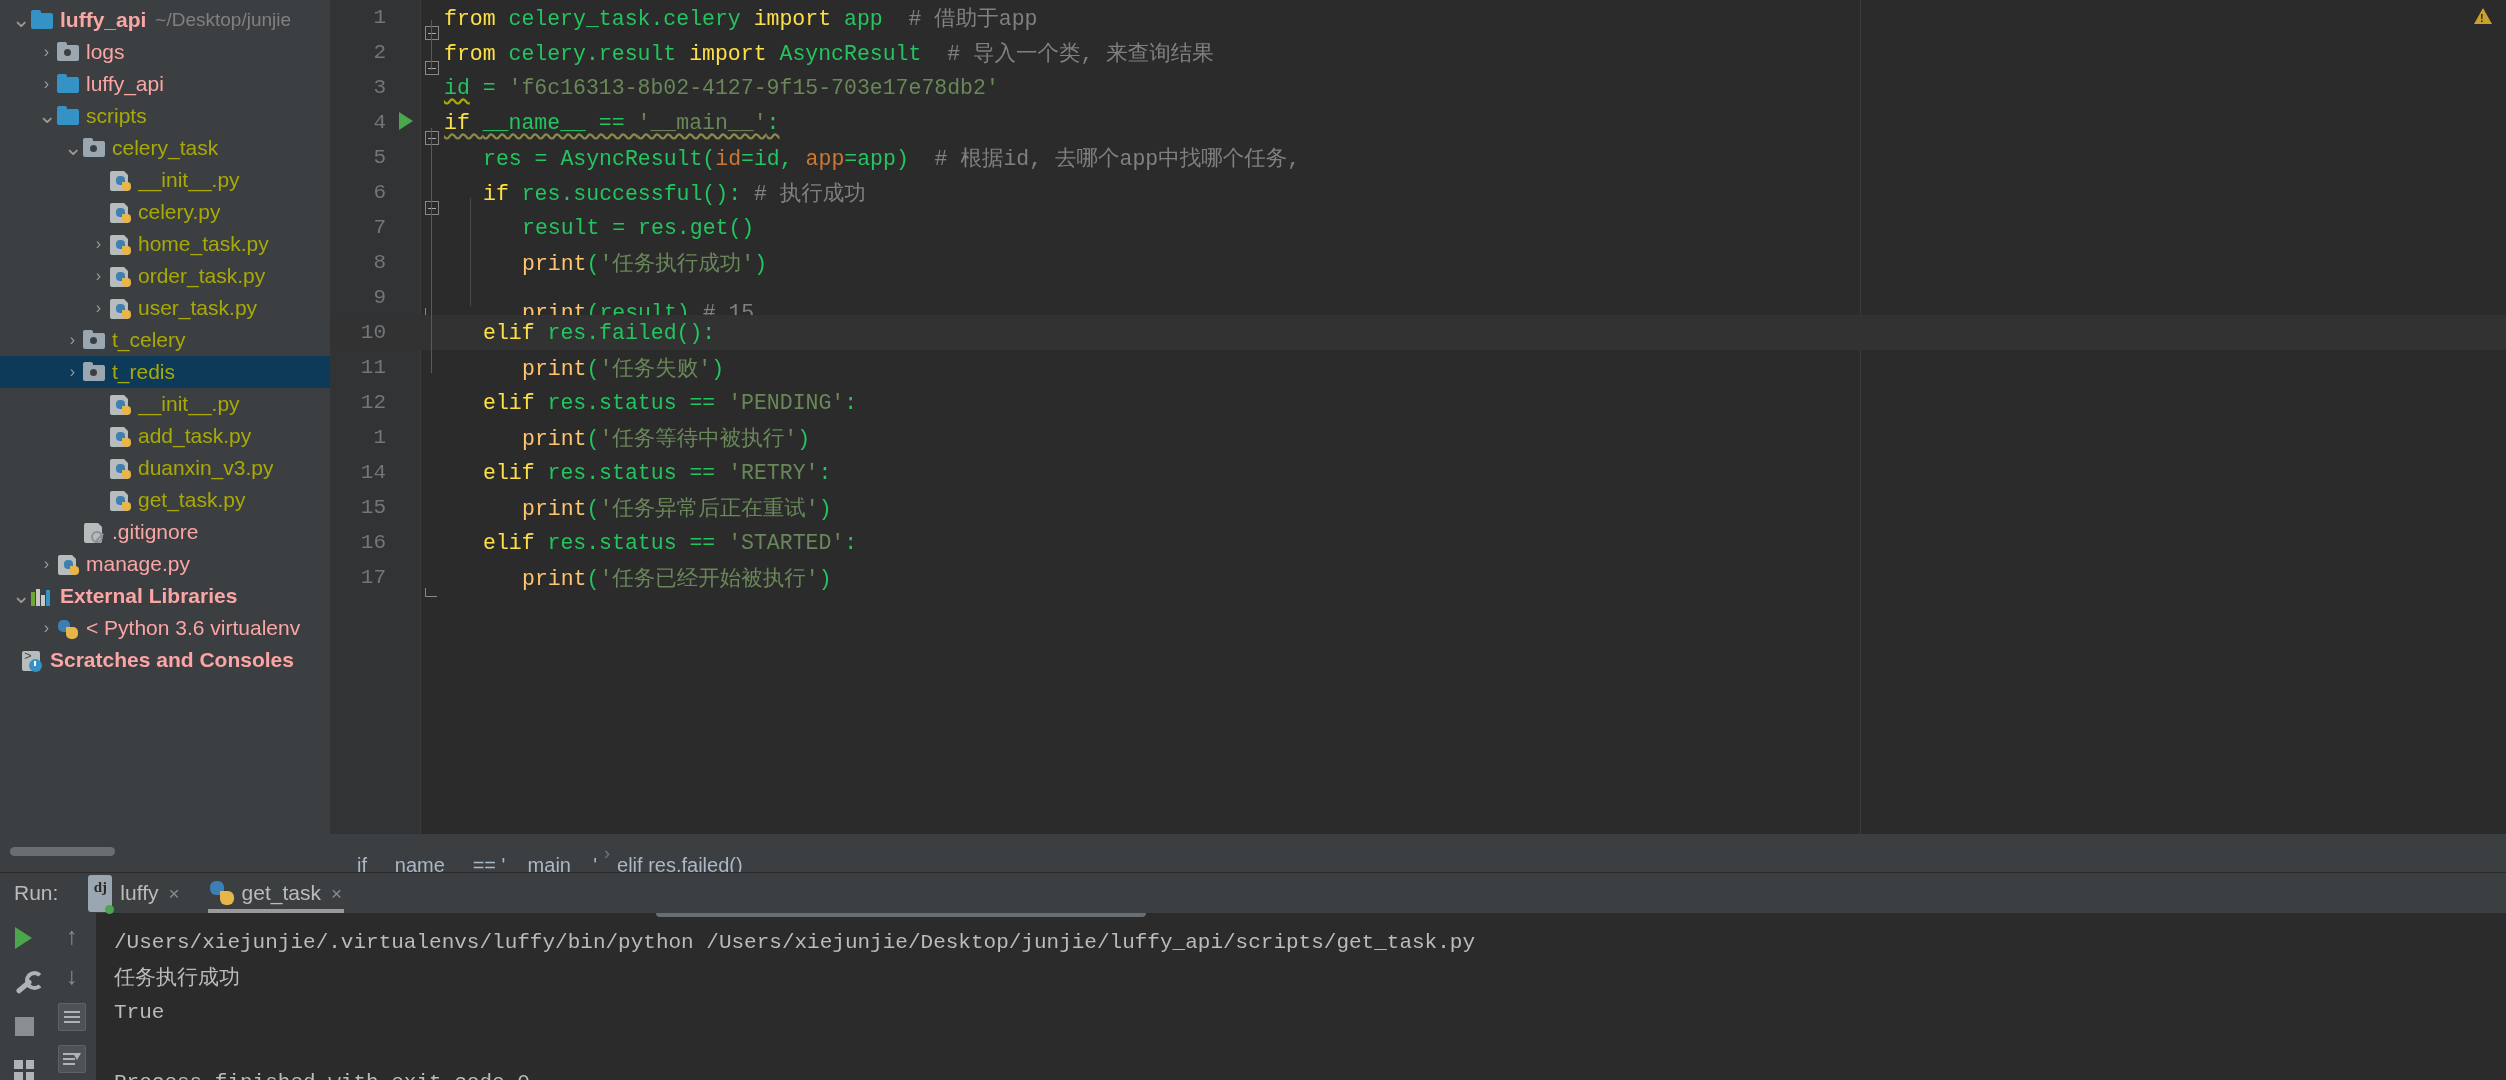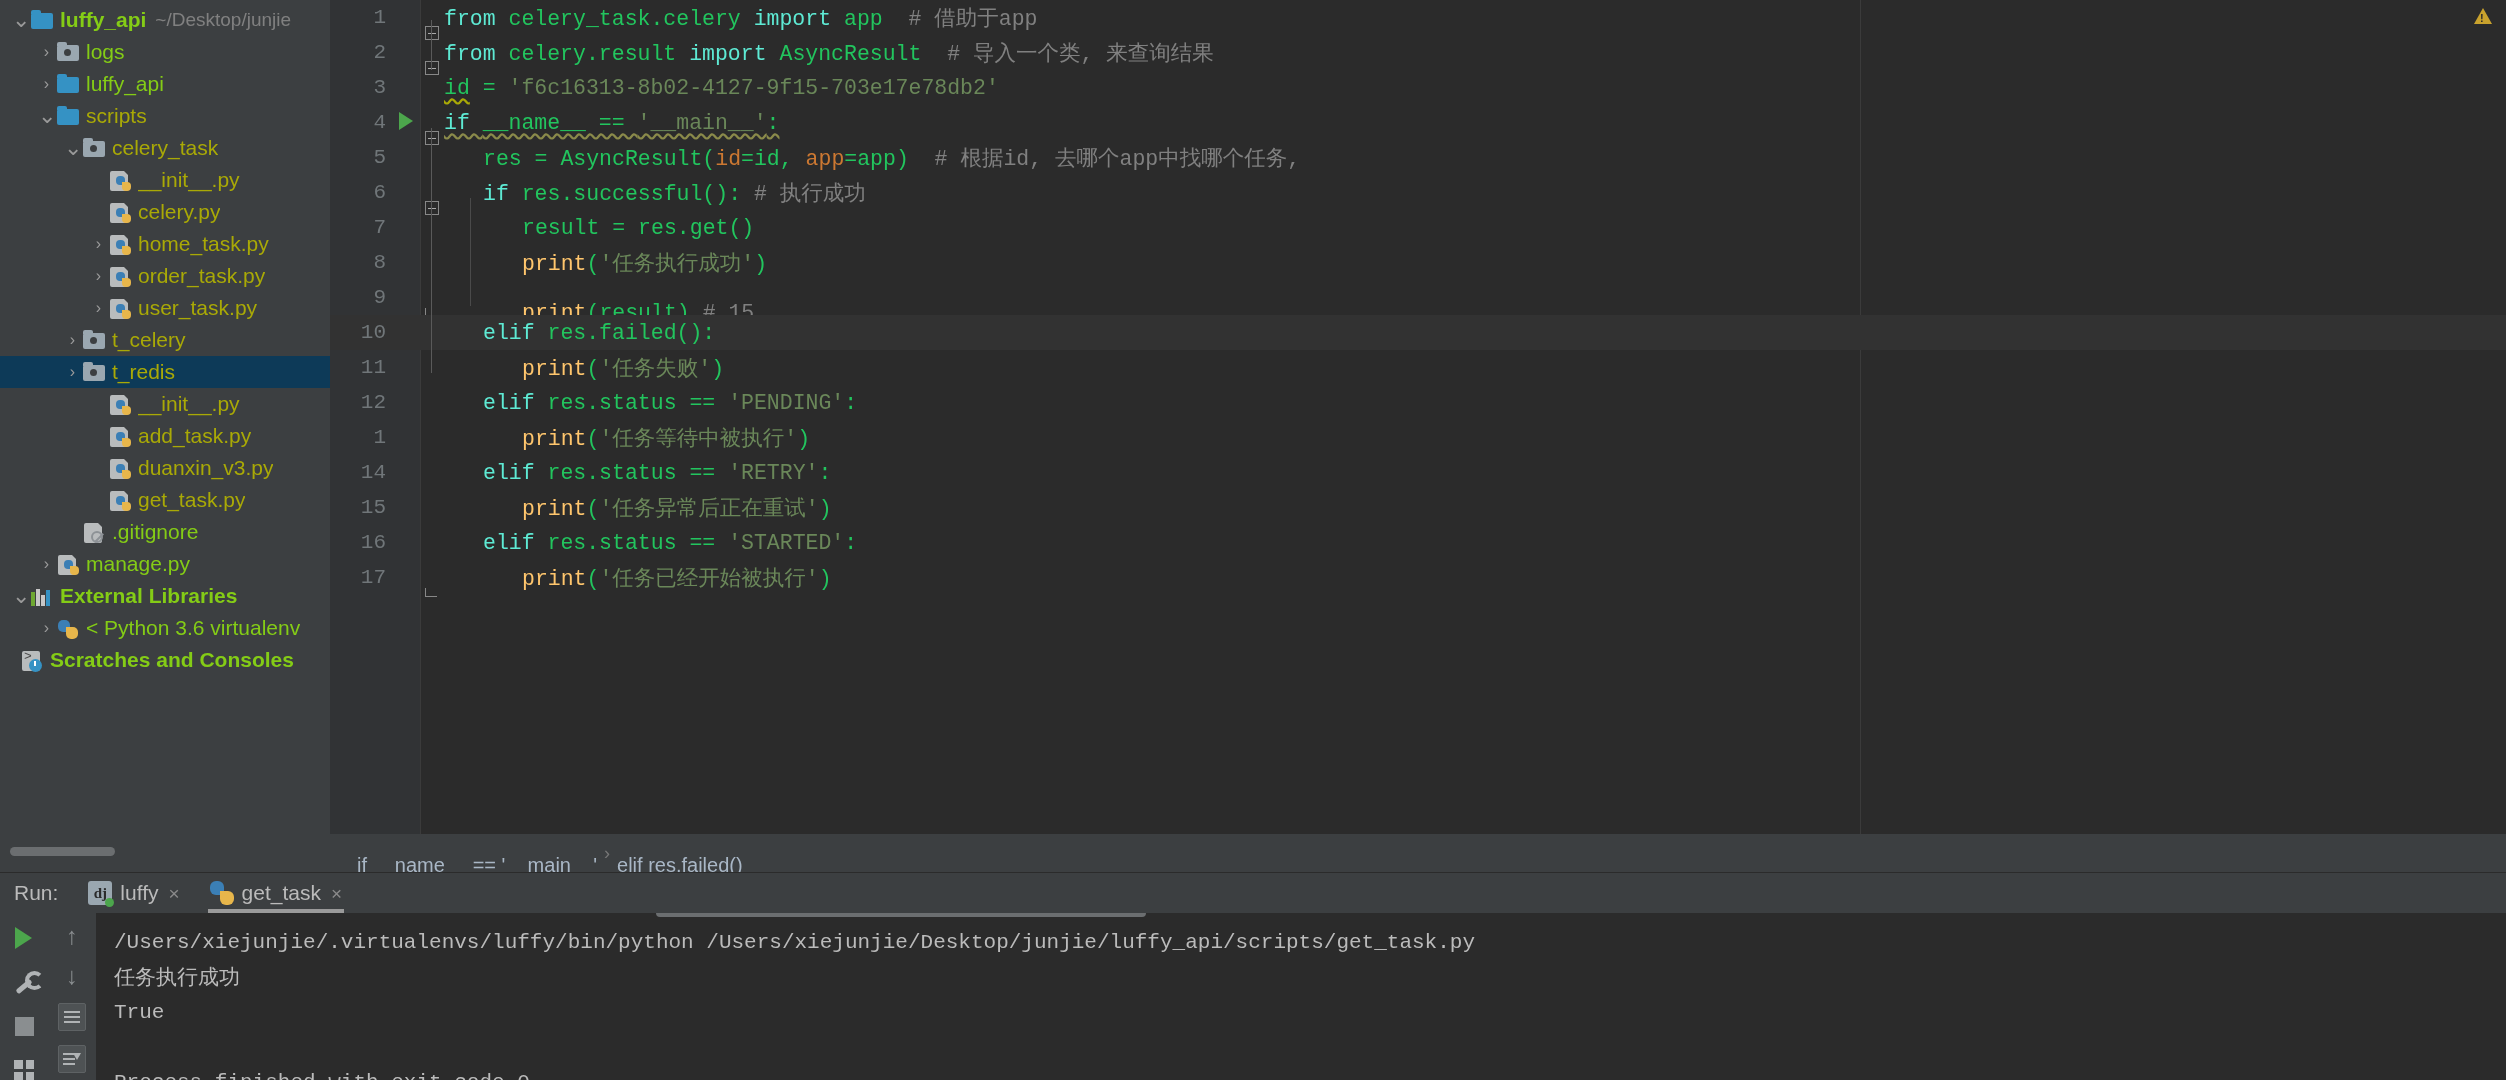--- a/index.html
+++ b/index.html
@@ -30,21 +30,21 @@
   .arrow {
     width: 17px; flex: 0 0 17px; display: inline-block;
     color: #9a9a9a; font-size: 16px; text-align: center;
     line-height: 1;
   }
   .arrow.blank { color: transparent; }
   .ico { flex: 0 0 26px; width: 26px; height: 22px; position: relative; margin-right: 5px; }
   .lbl { overflow: hidden; text-overflow: clip; }
   .lbl.bold { font-weight: bold; color: #dcdcdc; }
   .lbl.yellow { color: #a9a906; }
-  .lbl.grey { color: #84cc16; }
+  .lbl.grey { color: #fca5a5; }
   .path { color: #808080; font-size: 19px; margin-left: 9px; }
 
   
   .i-folder { position:absolute; left:2px; top:4px; width:22px; height:16px; background:#3592c4; border-radius:2px; }
   .i-folder:after { content:""; position:absolute; left:0; top:-3px; width:10px; height:4px; background:#3592c4; border-radius:2px 2px 0 0; }
   .i-folder-grey { position:absolute; left:2px; top:4px; width:22px; height:16px; background:#9aa7b0; border-radius:2px; }
   .i-folder-grey:after { content:""; position:absolute; left:0; top:-3px; width:10px; height:4px; background:#9aa7b0; border-radius:2px 2px 0 0; }
   .i-folder-grey:before { content:""; position:absolute; left:7px; top:4px; width:7px; height:7px; background:#3c3f41; border-radius:50%; z-index:2; }
 
   
@@ -92,21 +92,21 @@
   .runtri { display:inline-block; width:0; height:0; border-style:solid;
             border-width:9px 0 9px 14px; border-color:transparent transparent transparent #4ca64c; }
   .fold { width:24px; flex:0 0 24px; position:relative; }
   .foldbox { position:absolute; left:5px; top:8px; width:14px; height:14px; border:1px solid #888; background:#2b2b2b; }
   .foldbox:after { content:""; position:absolute; left:2px; top:6px; width:8px; height:1px; background:#aaa; }
   .foldend { position:absolute; left:5px; top:10px; width:12px; height:9px; border-left:1px solid #888; border-bottom:1px solid #888; }
   .code {
     font-family:"Liberation Mono", monospace; font-size:21.5px;
     color:#a9b7c6; white-space:pre; letter-spacing:0px;
   }
-  .kw { color:#5eead4; }
+  .kw { color:#fde047; }
   .str { color:#6a8759; }
   .cmt { color:#808080; }
   .fn { color:#ffc66d; }
   .param { color:#cc7832; }
   .txt { color:#22c55e; }
   .err-wave { text-decoration: underline; text-decoration-style: wavy; text-decoration-color:#a9a906; text-underline-offset:4px; }
   .warn-wave { text-decoration: underline; text-decoration-style: wavy; text-decoration-color:#8a8a4a; text-underline-offset:4px; }
 
   .edge-line { position:absolute; top:0; bottom:0; width:1px; background:#3b3b3b; }
   .warn-mark { position:absolute; right:14px; top:8px; width:0; height:0;
@@ -123,21 +123,21 @@
   .bc-sep { color:#777; font-size:18px; }
 
   
   .runpanel { height:208px; background:#3c3f41; display:flex; flex-direction:column; border-top:1px solid #2b2b2b; }
   .run-tabs { height:40px; display:flex; align-items:center; padding-left:14px; position:relative; }
   .run-label { font-size:21px; color:#bbbbbb; margin-right:26px; }
   .run-tab { display:flex; align-items:center; height:40px; padding:0 4px; position:relative; margin-right:22px; }
   .run-tab .tablbl { font-size:21px; color:#bbbbbb; margin:0 10px 0 8px; }
   .run-tab.active:after { content:""; position:absolute; left:2px; right:2px; bottom:0; height:4px; background:#9a9a9a; }
   .closeX { color:#8a8a8a; font-size:19px; line-height:1; }
-  .i-dj { width:24px; height:24px; background:#9aa7b0; border-radius:3px; position:relative; color:#2b2b2b; font-size:15px; font-weight:bold; text-align:center; line-height:24px; font-family:"Liberation Serif", serif; }
+  .i-dj { width:24px; height:37px; background:#9aa7b0; border-radius:3px; position:relative; color:#2b2b2b; font-size:15px; font-weight:bold; text-align:center; line-height:24px; font-family:"Liberation Serif", serif; }
   .i-dj .dot { position:absolute; right:-2px; bottom:-2px; width:9px; height:9px; background:#4ca64c; border-radius:50%; }
   .i-pytab { width:24px; height:24px; position:relative; }
   .i-pytab .b { position:absolute; left:0; top:0; width:14px; height:14px; background:#3b7fb5; border-radius:6px 6px 0 6px; }
   .i-pytab .y { position:absolute; right:0; bottom:0; width:14px; height:14px; background:#e7b64b; border-radius:0 6px 6px 6px; }
 
   .run-body { flex:1 1 auto; display:flex; background:#2b2b2b; }
   .run-side { width:48px; flex:0 0 48px; background:#3c3f41; padding-top:10px; display:flex; flex-direction:column; align-items:center; gap:14px; }
   .run-side2 { width:48px; flex:0 0 48px; background:#3c3f41; padding-top:10px; display:flex; flex-direction:column; align-items:center; gap:14px; }
   .sideicon { width:30px; height:30px; position:relative; }
   .ic-play { width:0; height:0; border-style:solid; border-width:11px 0 11px 17px; border-color:transparent transparent transparent #4ca64c; margin:4px 0 0 6px; }

